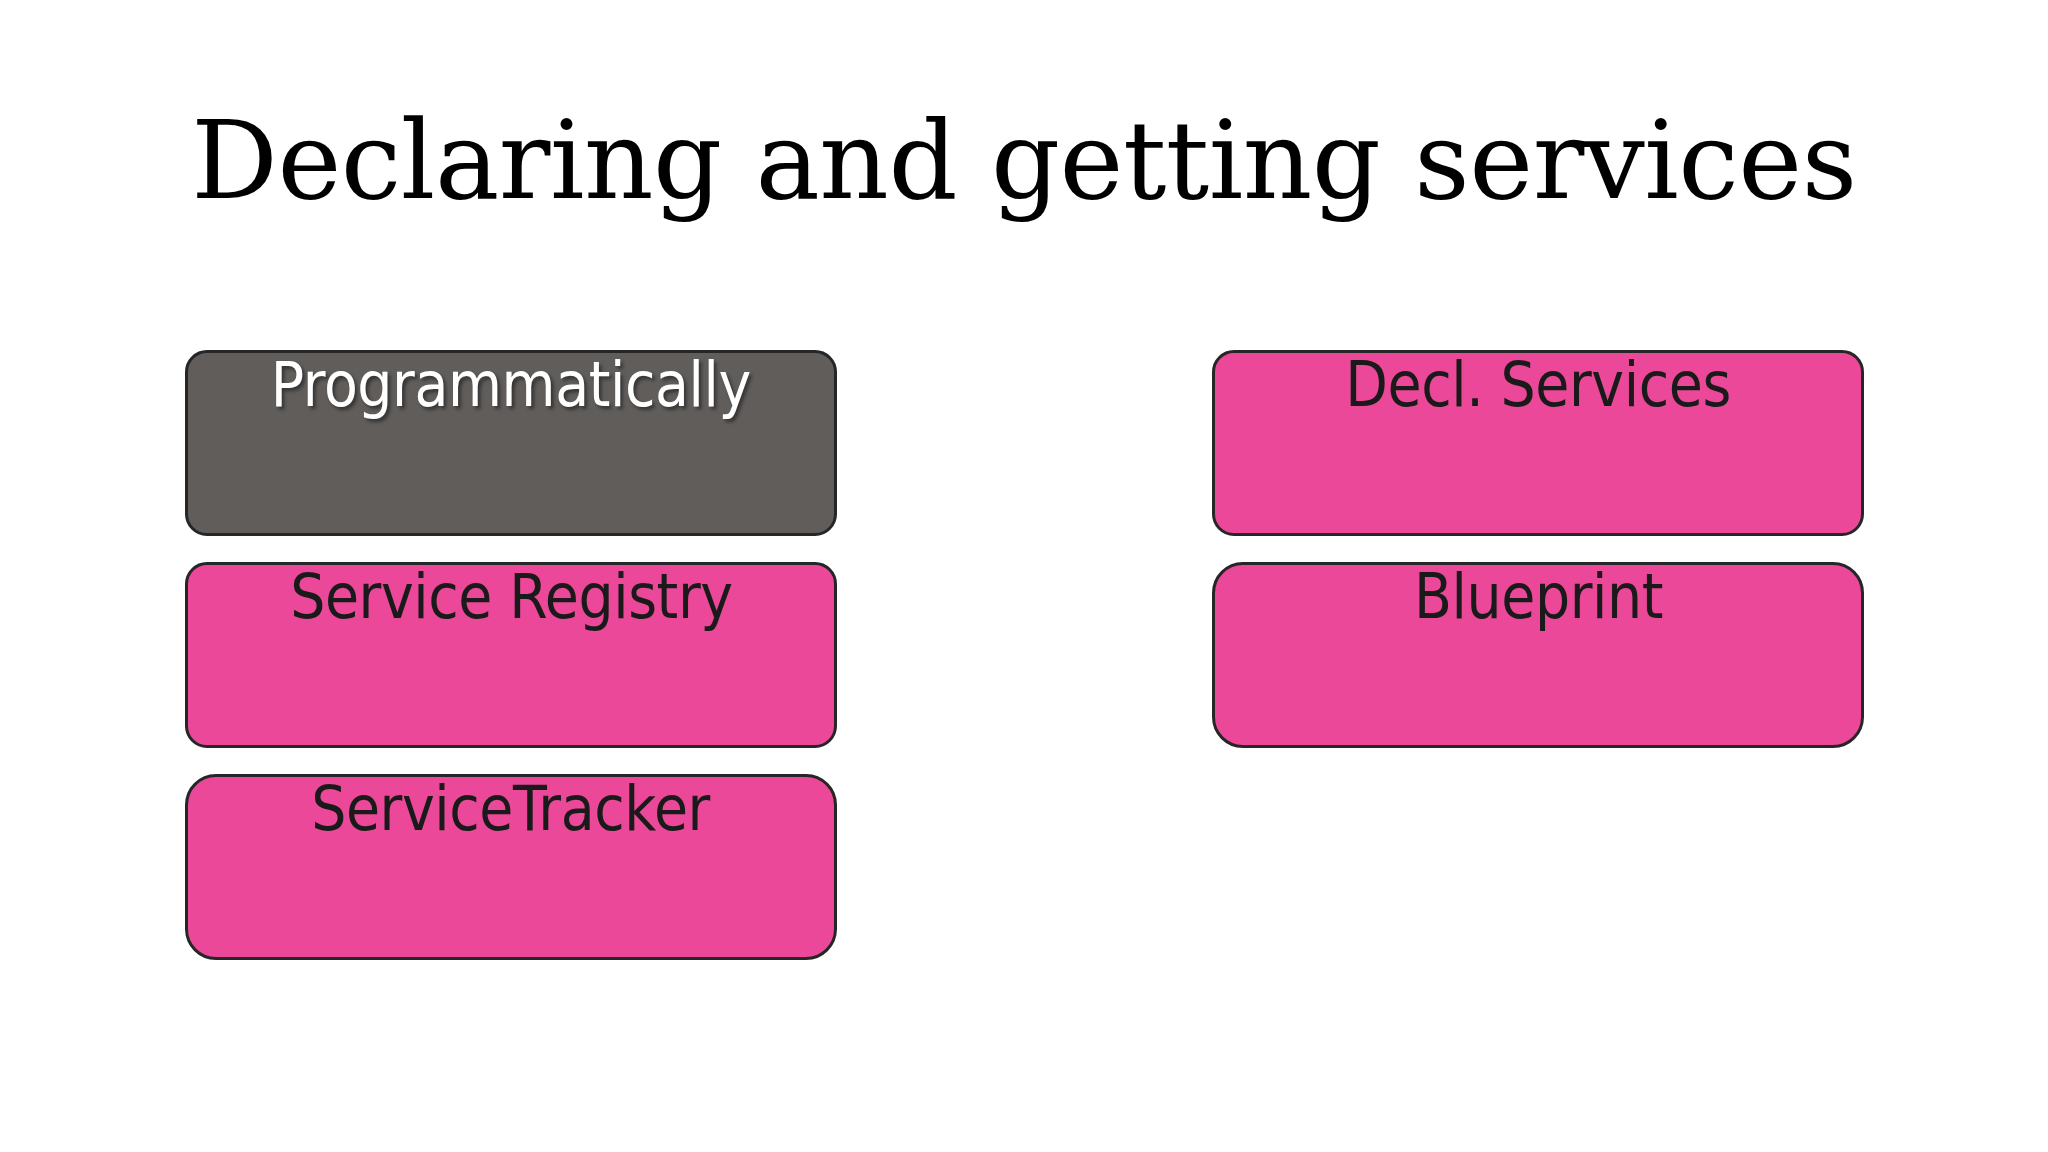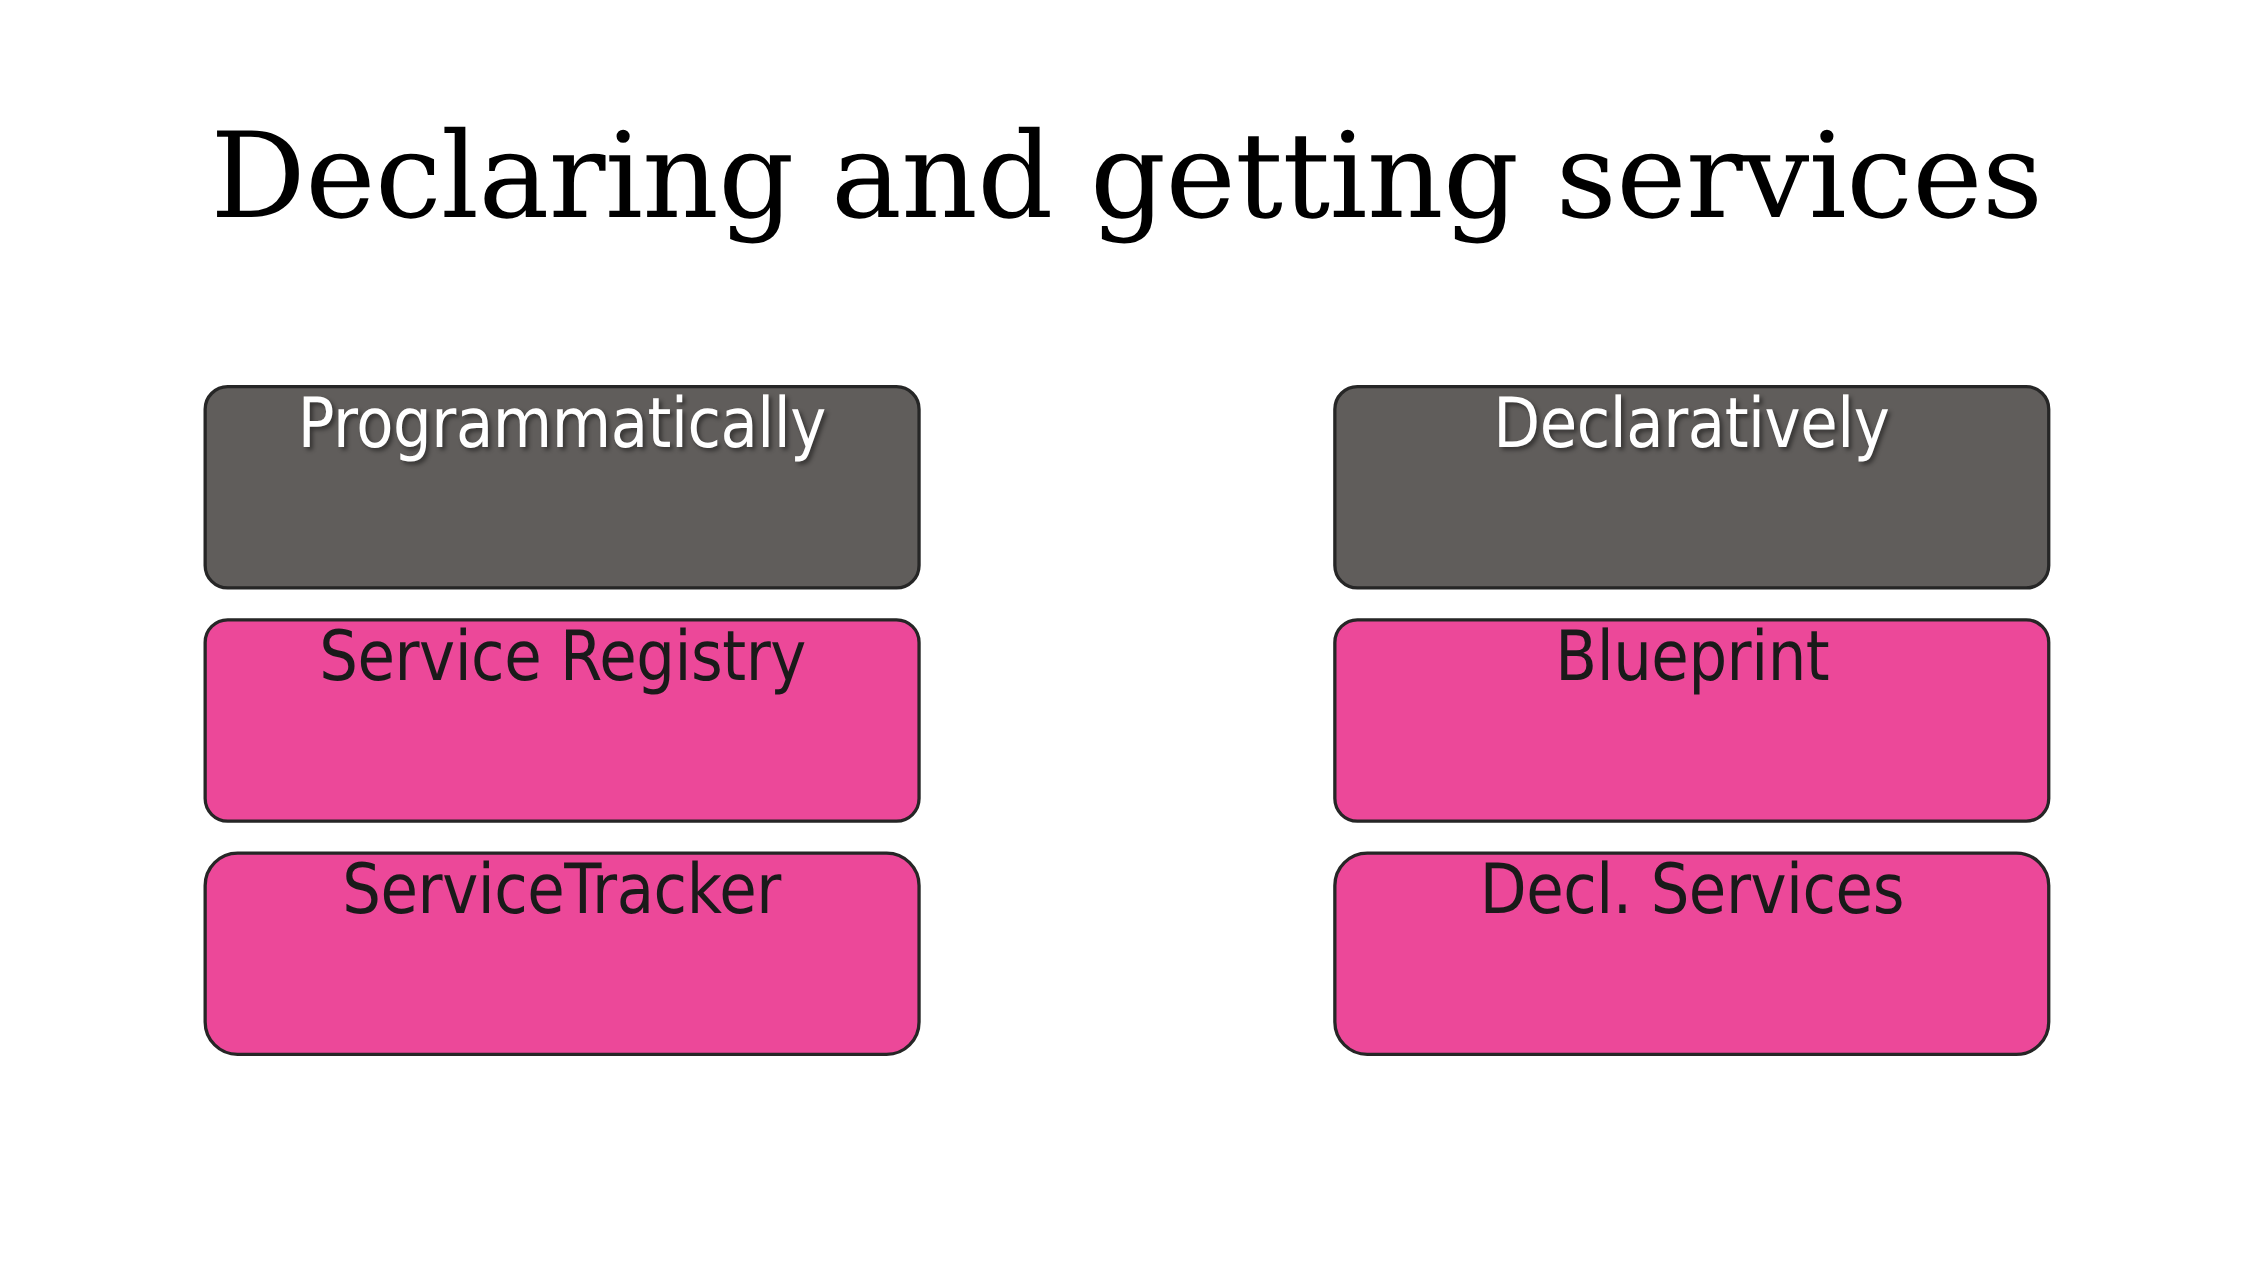--- a/index.html
+++ b/index.html
@@ -98,26 +98,23 @@
       <span class="box-label">Service Registry</span>
     </div>
 
     <div class="box box-item">
       <span class="box-label">ServiceTracker</span>
     </div>
   </div>
 
   <div class="column" id="column-declarative">
 
-    <div class="box box-header">
-      <span class="box-label">Declaratively</span>
+
+    <div class="box box-item">
+      <span class="box-label">Decl. Services</span>
     </div>
 
     <div class="box box-item">
       <span class="box-label">Blueprint</span>
-    </div>
-
-    <div class="box box-item">
-      <span class="box-label">Decl. Services</span>
     </div>
   </div>
 
 </div>
 
 </body></html>

